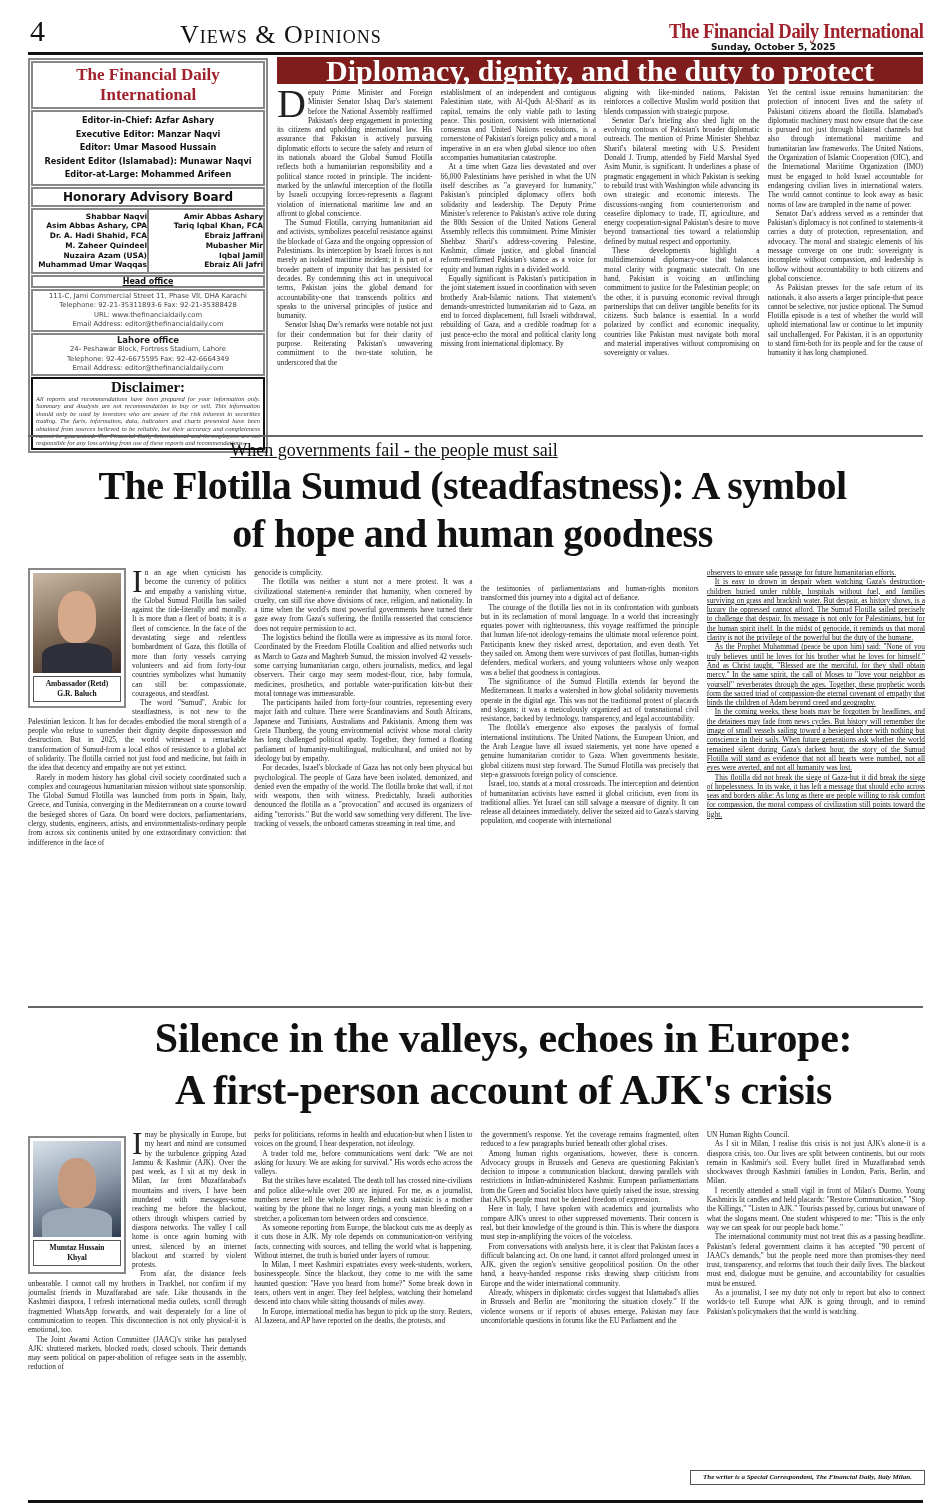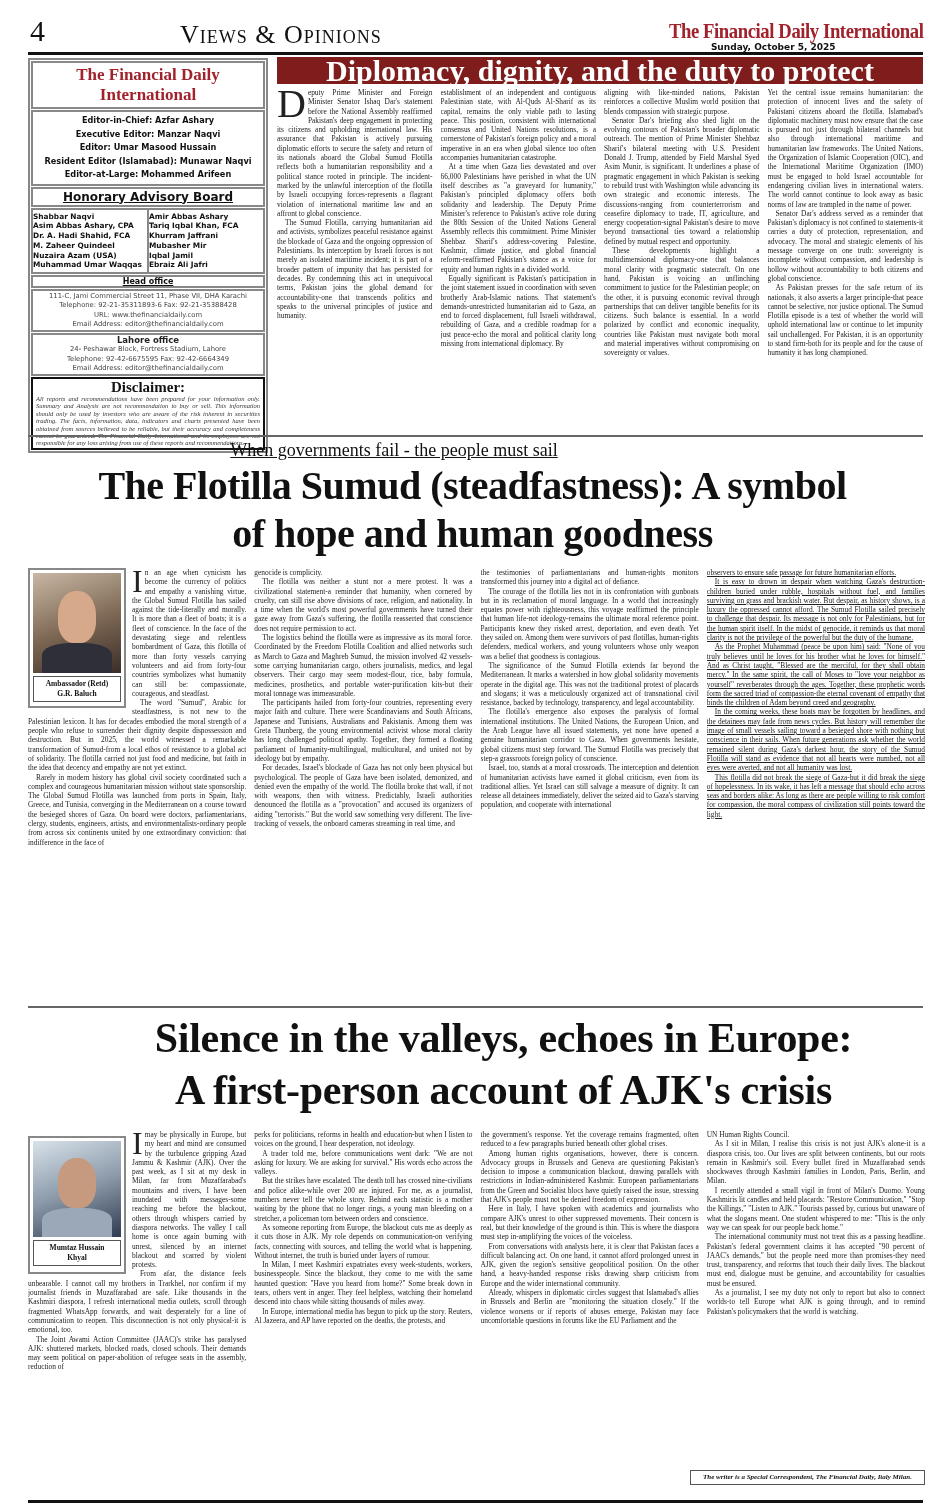--- a/index.html
+++ b/index.html
@@ -7,23 +7,23 @@
   .page-num { position: absolute; left: 30px; top: 14px; font-size: 30px; font-family: "Liberation Serif", serif; }
   .section-title { position: absolute; left: 180px; top: 20px; font-size: 26px; font-variant: small-caps; letter-spacing: 1px; font-family: "Liberation Serif", serif; }
   .masthead { position: absolute; right: 22px; top: 18px; text-align: center; }
   .masthead .brand { color: #a0222c; font-size: 22px; font-family: "Liberation Serif", serif; font-weight: bold; letter-spacing: -0.5px; transform: scaleX(0.85); transform-origin: right; display: inline-block; }
   .masthead .date { font-size: 9px; font-weight: bold; font-family: "DejaVu Sans", sans-serif; margin-top: -2px; }
   .top-rule { position: absolute; left: 28px; right: 22px; top: 52px; border-top: 3px solid #111; }
 
   .infobox { position: absolute; left: 28px; top: 58px; width: 240px; border: 2px solid #888; background: #fff; }
   .infobox .brand-bar { border: 2px solid #888; margin: 1px; text-align: center; color: #a0222c; font-weight: bold; font-size: 17px; padding: 2px 0; font-family: "Liberation Serif", serif; }
   .infobox .editors { border: 2px solid #888; margin: 1px; text-align: center; font-family: "DejaVu Sans", sans-serif; font-size: 8.2px; font-weight: bold; line-height: 13.5px; padding: 2px 0; }
-  .infobox .advisory-title { border: 2px solid #888; margin: 1px; text-align: center; font-family: "DejaVu Sans", sans-serif; font-size: 12px; font-weight: bold; text-decoration: underline; padding: 1px 0; }
+  .infobox .advisory-title { border: 2px solid #888; margin: 1px; text-align: center; font-family: "DejaVu Sans", sans-serif; font-size: 12px; font-weight: bold; padding: 1px 0; }
   .infobox .advisory { display: flex; border: 2px solid #888; margin: 1px; }
-  .infobox .advisory .col { flex: 1; text-align: left; font-family: "DejaVu Sans", sans-serif; font-size: 7.4px; font-weight: bold; line-height: 9.8px; padding: 2px 0; }
+  .infobox .advisory .col { flex: 1; text-align: right; font-family: "DejaVu Sans", sans-serif; font-size: 7.4px; font-weight: bold; line-height: 9.8px; padding: 2px 0; }
   .infobox .advisory .col + .col { border-left: 2px solid #888; }
   .infobox .office-title { border: 2px solid #888; margin: 1px; text-align: center; font-family: "DejaVu Sans", sans-serif; font-size: 8px; font-weight: bold; text-decoration: underline; }
   .infobox .office { border: 2px solid #888; margin: 1px; text-align: center; font-family: "DejaVu Sans", sans-serif; font-size: 6.8px; line-height: 9.2px; color: #444; padding: 1px 0; }
   .infobox .lahore-title { font-size: 8.5px; font-weight: bold; color: #222; text-decoration: none; }
   .disclaimer { border: 2px solid #111; margin: 1px; padding: 1px 3px; }
   .disclaimer h3 { text-align: center; font-size: 15px; font-family: "Liberation Serif", serif; font-weight: bold; line-height: 15px; }
   .disclaimer p { font-size: 6.5px; font-style: italic; line-height: 7.4px; text-align: justify; color: #333; }
 
   .article1-title { position: absolute; left: 277px; top: 57px; width: 646px; height: 27px; background: #7f1d1d; color: #fff; font-size: 30px; font-weight: bold; text-align: center; line-height: 27px; font-family: "Liberation Serif", serif; }
   .cols { position: absolute; display: flex; gap: 8px; }
@@ -77,21 +77,21 @@
       <div>Shabbar Naqvi</div>
       <div>Asim Abbas Ashary, CPA</div>
       <div>Dr. A. Hadi Shahid, FCA</div>
       <div>M. Zaheer Quindeel</div>
       <div>Nuzaira Azam (USA)</div>
       <div>Muhammad Umar Waqqas</div>
     </div>
     <div class="col">
       <div>Amir Abbas Ashary</div>
       <div>Tariq Iqbal Khan, FCA</div>
-      <div>Khurram Jaffrani</div>
+      <div>Ebraiz Jaffrani</div>
       <div>Mubasher Mir</div>
       <div>Iqbal Jamil</div>
       <div>Ebraiz Ali Jafri</div>
     </div>
   </div>
   <div class="office-title">Head office</div>
   <div class="office">
     <div>111-C, Jami Commercial Street 11, Phase VII, DHA Karachi</div>
     <div>Telephone: 92-21-35311893-6 Fax: 92-21-35388428</div>
     <div>URL: www.thefinancialdaily.com</div>
@@ -108,20 +108,21 @@
     <p>All reports and recommendations have been prepared for your information only. Summary and Analysis are not recommendation to buy or sell. This information should only be used by investors who are aware of the risk inherent in securities trading. The facts, information, data, indicators and charts presented have been obtained from sources believed to be reliable, but their accuracy and completeness cannot be guaranteed. The Financial Daily International and its employees are not responsible for any loss arising from use of these reports and recommendations.</p>
   </div>
 </div>
 
 <div class="article1-title">Diplomacy, dignity, and the duty to protect nationals</div>
 <div class="cols" style="left:277px; top:88px; width:646px; height:340px;">
   <div class="col-text" style="flex:1;">
     <span class="dropcap">D</span>
     <p style="text-indent:0">eputy Prime Minister and Foreign Minister Senator Ishaq Dar's statement before the National Assembly reaffirmed Pakistan's deep engagement in protecting its citizens and upholding international law. His assurance that Pakistan is actively pursuing diplomatic efforts to secure the safety and return of its nationals aboard the Global Sumud Flotilla reflects both a humanitarian responsibility and a political stance rooted in principle. The incident-marked by the unlawful interception of the flotilla by Israeli occupying forces-represents a flagrant violation of international maritime law and an affront to global conscience.</p>
     <p>The Sumud Flotilla, carrying humanitarian aid and activists, symbolizes peaceful resistance against the blockade of Gaza and the ongoing oppression of Palestinians. Its interception by Israeli forces is not merely an isolated maritime incident; it is part of a broader pattern of impunity that has persisted for decades. By condemning this act in unequivocal terms, Pakistan joins the global demand for accountability-one that transcends politics and speaks to the universal principles of justice and humanity.</p>
+    <p>Senator Ishaq Dar's remarks were notable not just for their condemnation but for their clarity of purpose. Reiterating Pakistan's unwavering commitment to the two-state solution, he underscored that the</p>
   </div>
   <div class="col-text" style="flex:1;">
     <p style="text-indent:0">establishment of an independent and contiguous Palestinian state, with Al-Quds Al-Sharif as its capital, remains the only viable path to lasting peace. This position, consistent with international consensus and United Nations resolutions, is a cornerstone of Pakistan's foreign policy and a moral imperative in an era when global silence too often accompanies humanitarian catastrophe.</p>
     <p>At a time when Gaza lies devastated and over 66,000 Palestinians have perished in what the UN itself describes as "a graveyard for humanity," Pakistan's principled diplomacy offers both solidarity and leadership. The Deputy Prime Minister's reference to Pakistan's active role during the 80th Session of the United Nations General Assembly reflects this commitment. Prime Minister Shehbaz Sharif's address-covering Palestine, Kashmir, climate justice, and global financial reform-reaffirmed Pakistan's stance as a voice for equity and human rights in a divided world.</p>
     <p>Equally significant is Pakistan's participation in the joint statement issued in coordination with seven brotherly Arab-Islamic nations. That statement's demands-unrestricted humanitarian aid to Gaza, an end to forced displacement, full Israeli withdrawal, rebuilding of Gaza, and a credible roadmap for a just peace-echo the moral and political clarity long missing from international diplomacy. By</p>
   </div>
   <div class="col-text" style="flex:1;">
     <p style="text-indent:0">aligning with like-minded nations, Pakistan reinforces a collective Muslim world position that blends compassion with strategic purpose.</p>
     <p>Senator Dar's briefing also shed light on the evolving contours of Pakistan's broader diplomatic outreach. The mention of Prime Minister Shehbaz Sharif's bilateral meeting with U.S. President Donald J. Trump, attended by Field Marshal Syed Asim Munir, is significant. It underlines a phase of pragmatic engagement in which Pakistan is seeking to rebuild trust with Washington while advancing its own strategic and economic interests. The discussions-ranging from counterterrorism and ceasefire diplomacy to trade, IT, agriculture, and energy cooperation-signal Pakistan's desire to move beyond transactional ties toward a relationship defined by mutual respect and opportunity.</p>
     <p>These developments highlight a multidimensional diplomacy-one that balances moral clarity with pragmatic statecraft. On one hand, Pakistan is voicing an unflinching commitment to justice for the Palestinian people; on the other, it is pursuing economic revival through partnerships that can deliver tangible benefits for its citizens. Such balance is essential. In a world polarized by conflict and economic inequality, countries like Pakistan must navigate both moral and material imperatives without compromising on sovereignty or values.</p>
@@ -160,21 +161,21 @@
     <p>The word "Sumud", Arabic for steadfastness, is not new to the Palestinian lexicon. It has for decades embodied the moral strength of a people who refuse to surrender their dignity despite dispossession and destruction. But in 2025, the world witnessed a remarkable transformation of Sumud-from a local ethos of resistance to a global act of solidarity. The flotilla carried not just food and medicine, but faith in the idea that decency and empathy are not yet extinct.</p>
     <p>Rarely in modern history has global civil society coordinated such a complex and courageous humanitarian mission without state sponsorship. The Global Sumud Flotilla was launched from ports in Spain, Italy, Greece, and Tunisia, converging in the Mediterranean on a course toward the besieged shores of Gaza. On board were doctors, parliamentarians, clergy, students, engineers, artists, and environmentalists-ordinary people from across six continents united by one extraordinary conviction: that indifference in the face of</p>
   </div>
   <div class="col-text" style="flex:1;">
     <p style="text-indent:0">genocide is complicity.</p>
     <p>The flotilla was neither a stunt nor a mere protest. It was a civilizational statement-a reminder that humanity, when cornered by cruelty, can still rise above divisions of race, religion, and nationality. In a time when the world's most powerful governments have turned their gaze away from Gaza's suffering, the flotilla reasserted that conscience does not require permission to act.</p>
     <p>The logistics behind the flotilla were as impressive as its moral force. Coordinated by the Freedom Flotilla Coalition and allied networks such as March to Gaza and Maghreb Sumud, the mission involved 42 vessels-some carrying humanitarian cargo, others journalists, medics, and legal observers. Their cargo may seem modest-flour, rice, baby formula, medicines, prosthetics, and portable water-purification kits-but their moral tonnage was immeasurable.</p>
     <p>The participants hailed from forty-four countries, representing every major faith and culture. There were Scandinavians and South Africans, Japanese and Tunisians, Australians and Pakistanis. Among them was Greta Thunberg, the young environmental activist whose moral clarity has long challenged political apathy. Together, they formed a floating parliament of humanity-multilingual, multicultural, and united not by ideology but by empathy.</p>
     <p>For decades, Israel's blockade of Gaza has not only been physical but psychological. The people of Gaza have been isolated, demonized, and denied even the empathy of the world. The flotilla broke that wall, if not with weapons, then with witness. Predictably, Israeli authorities denounced the flotilla as a "provocation" and accused its organizers of aiding "terrorists." But the world saw something very different. The live-tracking of vessels, the onboard cameras streaming in real time, and</p>
   </div>
-  <div class="col-text" style="flex:1;">
+  <div class="col-text" style="flex:1;margin-top:16px;">
     <p style="text-indent:0">the testimonies of parliamentarians and human-rights monitors transformed this journey into a digital act of defiance.</p>
     <p>The courage of the flotilla lies not in its confrontation with gunboats but in its reclamation of moral language. In a world that increasingly equates power with righteousness, this voyage reaffirmed the principle that human life-not ideology-remains the ultimate moral reference point. Participants knew they risked arrest, deportation, and even death. Yet they sailed on. Among them were survivors of past flotillas, human-rights defenders, medical workers, and young volunteers whose only weapon was a belief that goodness is contagious.</p>
     <p>The significance of the Sumud Flotilla extends far beyond the Mediterranean. It marks a watershed in how global solidarity movements operate in the digital age. This was not the traditional protest of placards and slogans; it was a meticulously organized act of transnational civil resistance, backed by technology, transparency, and legal accountability.</p>
     <p>The flotilla's emergence also exposes the paralysis of formal international institutions. The United Nations, the European Union, and the Arab League have all issued statements, yet none have opened a genuine humanitarian corridor to Gaza. When governments hesitate, global citizens must step forward. The Sumud Flotilla was precisely that step-a grassroots foreign policy of conscience.</p>
     <p>Israel, too, stands at a moral crossroads. The interception and detention of humanitarian activists have earned it global criticism, even from its traditional allies. Yet Israel can still salvage a measure of dignity. It can release all detainees immediately, deliver the seized aid to Gaza's starving population, and cooperate with international</p>
   </div>
   <div class="col-text" style="flex:1;text-decoration:underline;">
     <p style="text-indent:0">observers to ensure safe passage for future humanitarian efforts.</p>
     <p>It is easy to drown in despair when watching Gaza's destruction-children buried under rubble, hospitals without fuel, and families surviving on grass and brackish water. But despair, as history shows, is a luxury the oppressed cannot afford. The Sumud Flotilla sailed precisely to challenge that despair. Its message is not only for Palestinians, but for the human spirit itself. In the midst of genocide, it reminds us that moral clarity is not the privilege of the powerful but the duty of the humane.</p>
     <p>As the Prophet Muhammad (peace be upon him) said: "None of you truly believes until he loves for his brother what he loves for himself." And as Christ taught, "Blessed are the merciful, for they shall obtain mercy." In the same spirit, the call of Moses to "love your neighbor as yourself" reverberates through the ages. Together, these prophetic words form the sacred triad of compassion-the eternal covenant of empathy that binds the children of Adam beyond creed and geography.</p>

